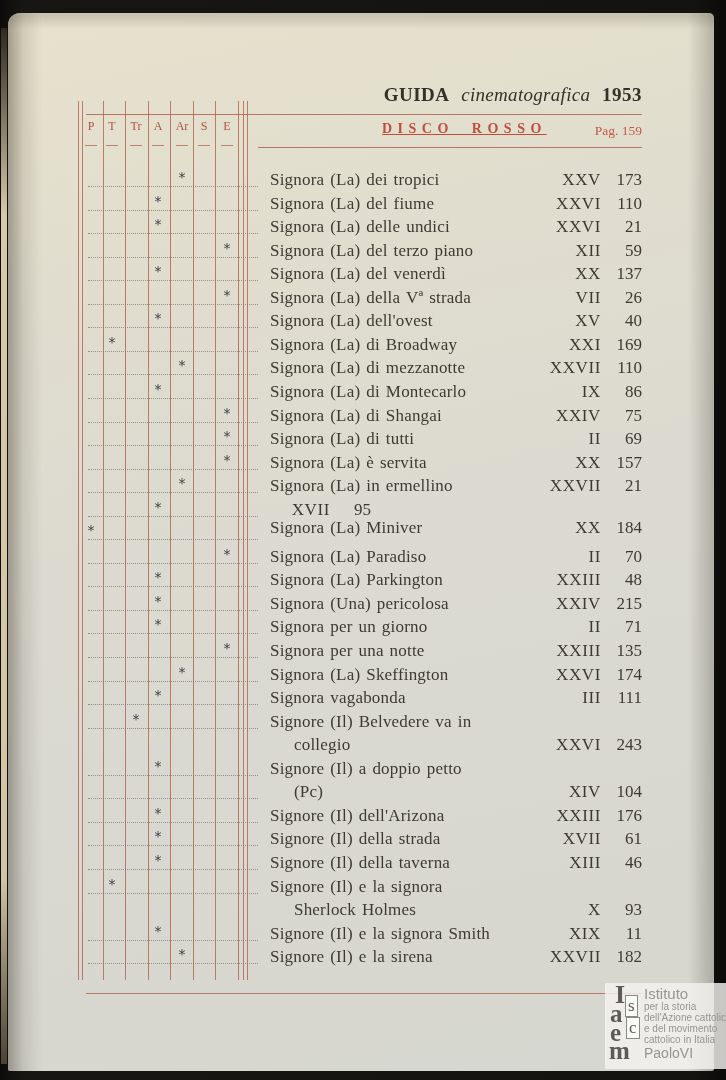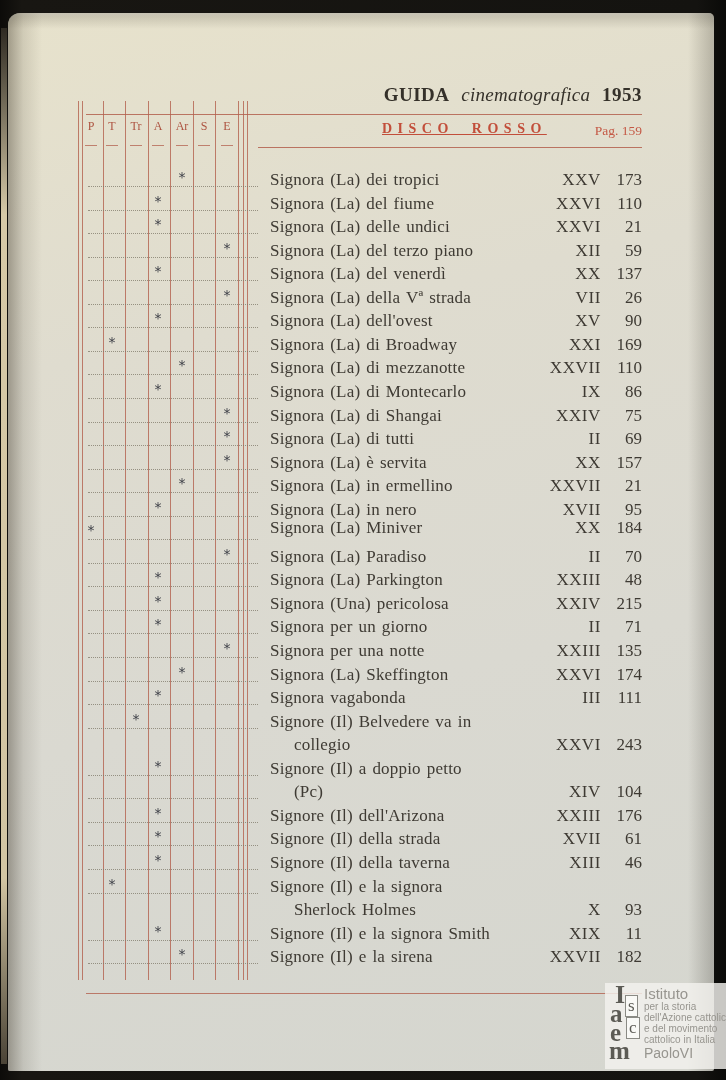--- a/index.html
+++ b/index.html
@@ -163,21 +163,21 @@
         <div class="entry" style="top: 273.75px;">
           <span class="t">Signora (La) della Vª strada</span>
           <span class="rm">VII</span>
           <span class="pg">26</span>
         </div>
         <div class="dotline" style="top: 314.3px;"></div>
         <span class="star" style="left: 143px; top: 298.3px;">*</span>
         <div class="entry" style="top: 297.3px;">
           <span class="t">Signora (La) dell'ovest</span>
           <span class="rm">XV</span>
-          <span class="pg">90</span>
+          <span class="pg">40</span>
         </div>
         <div class="dotline" style="top: 337.85px;"></div>
         <span class="star" style="left: 97px; top: 321.85px;">*</span>
         <div class="entry" style="top: 320.85px;">
           <span class="t">Signora (La) di Broadway</span>
           <span class="rm">XXI</span>
           <span class="pg">169</span>
         </div>
         <div class="dotline" style="top: 361.4px;"></div>
         <span class="star" style="left: 167px; top: 345.4px;">*</span>
@@ -217,21 +217,20 @@
         <div class="dotline" style="top: 479.15px;"></div>
         <span class="star" style="left: 167px; top: 463.15px;">*</span>
         <div class="entry" style="top: 462.15px;">
           <span class="t">Signora (La) in ermellino</span>
           <span class="rm">XXVII</span>
           <span class="pg">21</span>
         </div>
         <div class="dotline" style="top: 502.7px;"></div>
         <span class="star" style="left: 143px; top: 486.7px;">*</span>
         <div class="entry" style="top: 485.7px;">
-          <span class="t">Signora (La) in nero</span>
           <span class="rm">XVII</span>
           <span class="pg">95</span>
         </div>
         <div class="dotline" style="top: 526.25px;"></div>
         <span class="star" style="left: 76px; top: 510.25px;">*</span>
         <div class="entry" style="top: 504px;">
           <span class="t">Signora (La) Miniver</span>
           <span class="rm">XX</span>
           <span class="pg">184</span>
         </div>

